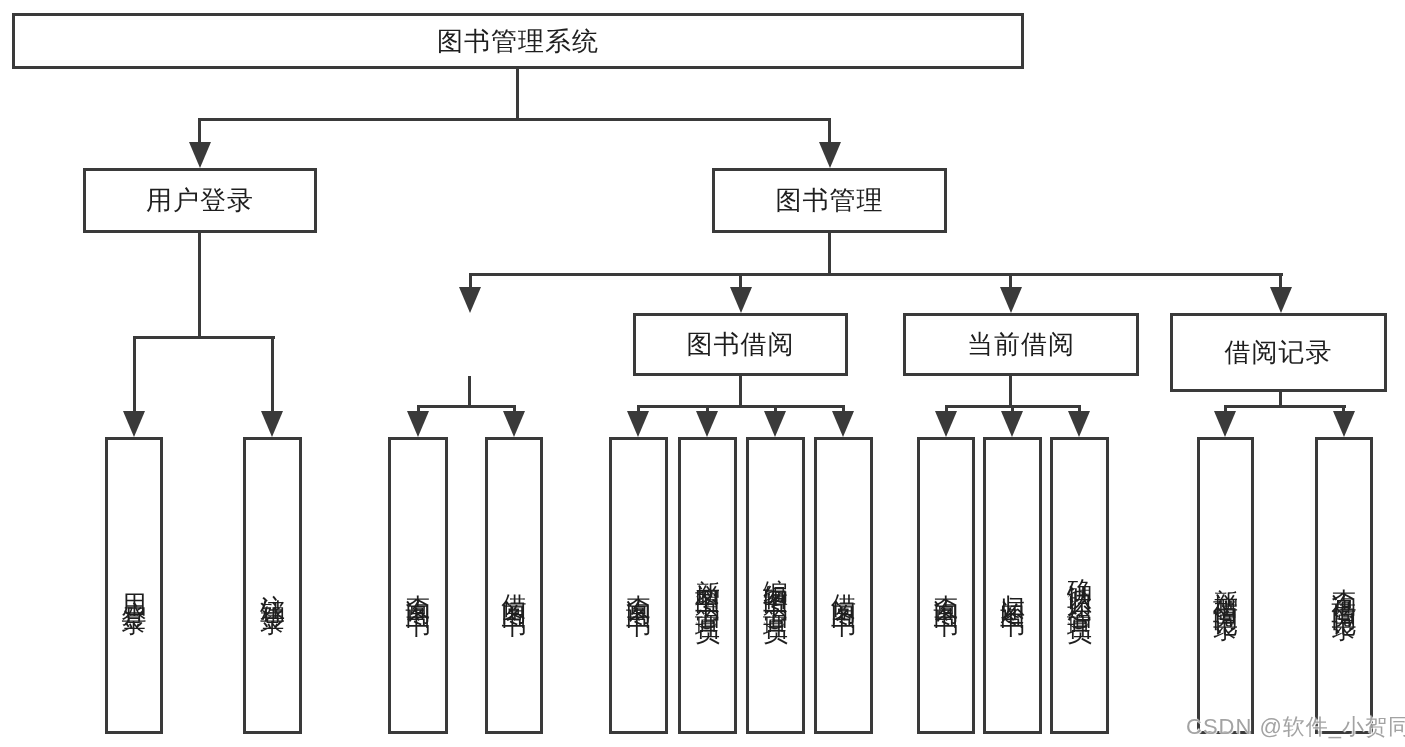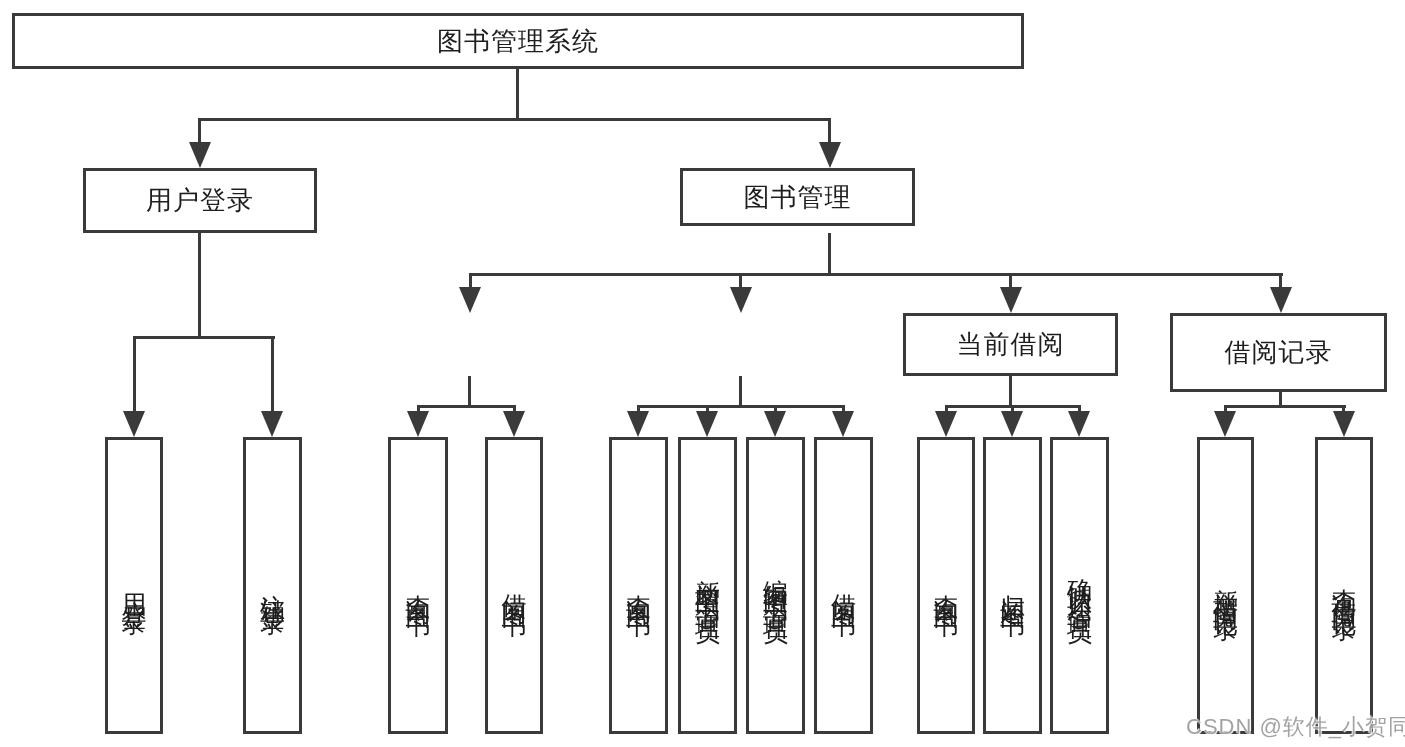--- a/index.html
+++ b/index.html
@@ -125,25 +125,28 @@
   <div class="vl" style="left:1342px;top:405px;height:9px"></div>
   <div class="arrow" style="left:1333px;top:411px"></div>
 
   <div class="box hbox" style="left:12px;top:13px;width:1012px;height:56px">
     <span>图书管理系统</span>
   </div>
 
   <div class="box hbox" style="left:83px;top:168px;width:234px;height:65px">
     <span>用户登录</span>
   </div>
-  <div class="box hbox" style="left:680px;top:168px;width:235px;height:58px">
+  <div class="box hbox" style="left:712px;top:168px;width:235px;height:65px">
     <span>图书管理</span>
   </div>
 
-  <div class="box hbox" style="left:903px;top:313px;width:215px;height:63px">
+  <div class="box hbox" style="left:633px;top:313px;width:215px;height:63px">
+    <span>图书借阅</span>
+  </div>
+  <div class="box hbox" style="left:903px;top:313px;width:236px;height:63px">
     <span>当前借阅</span>
   </div>
   <div class="box hbox" style="left:1170px;top:313px;width:217px;height:79px">
     <span>借阅记录</span>
   </div>
 
   <div class="box leaf" style="left:105px;top:437px;width:58px;height:297px">
     <span class="vtext">用户登录</span>
   </div>
   <div class="box leaf" style="left:243px;top:437px;width:59px;height:297px">

